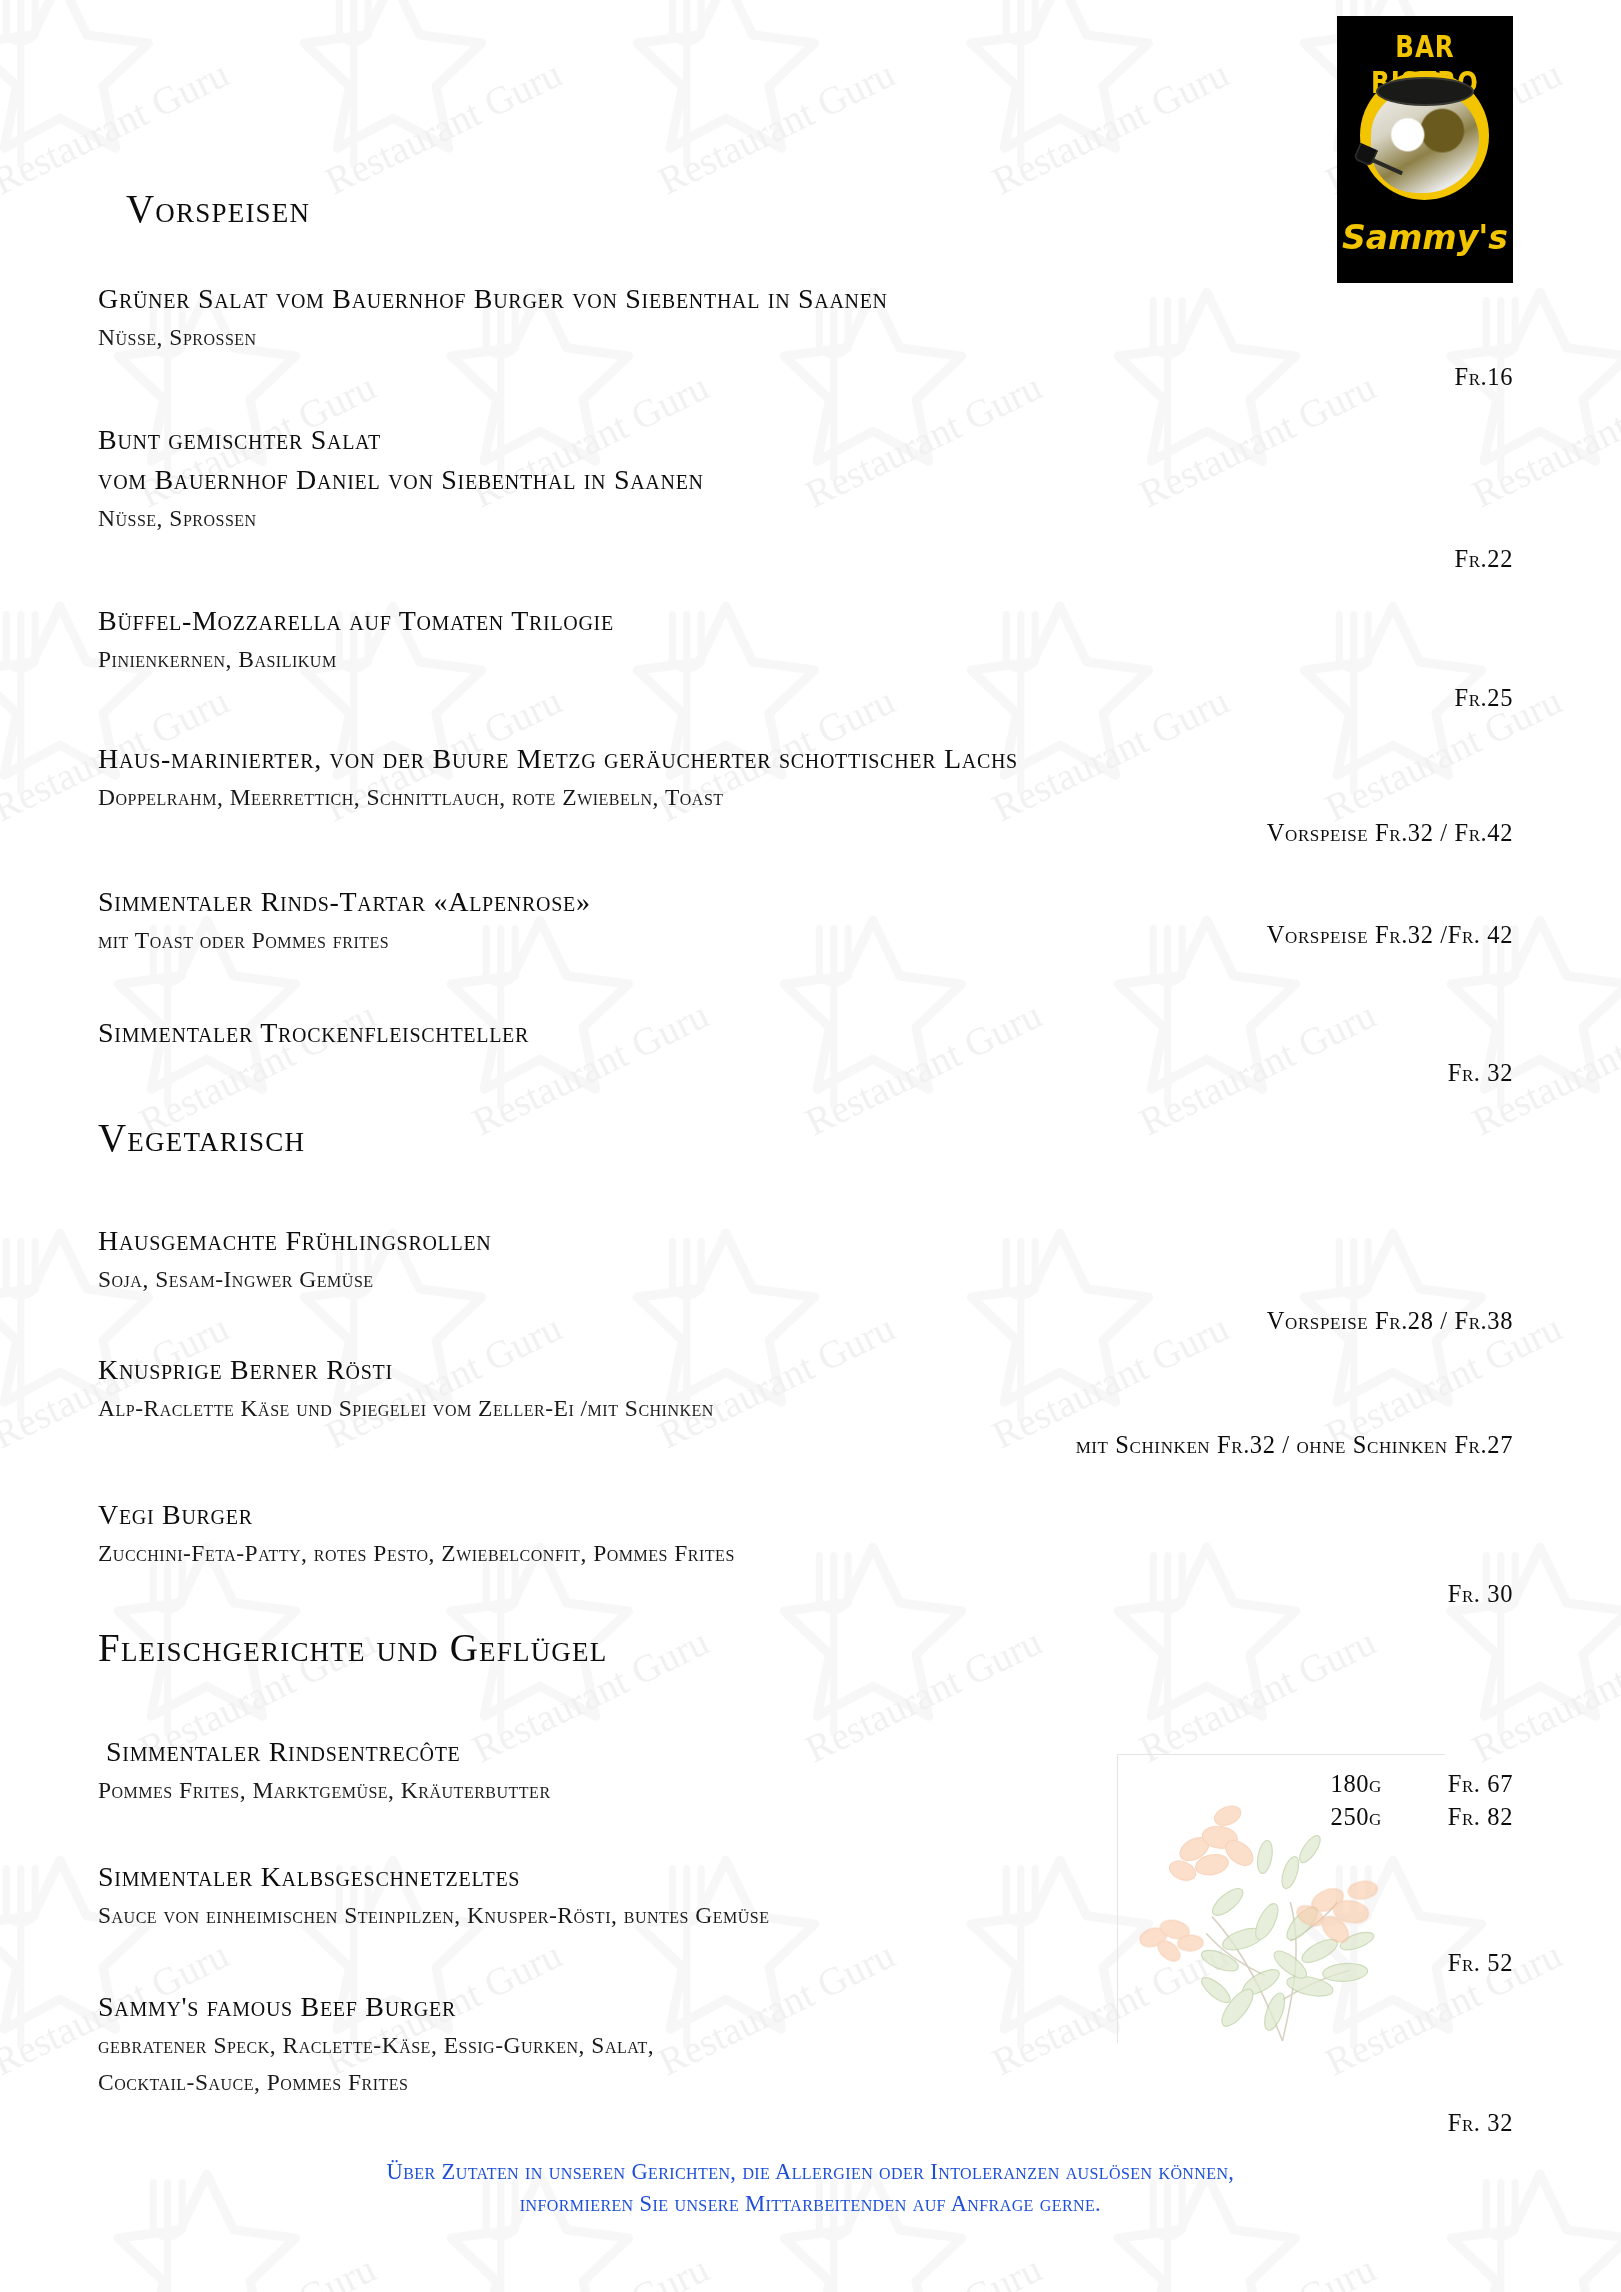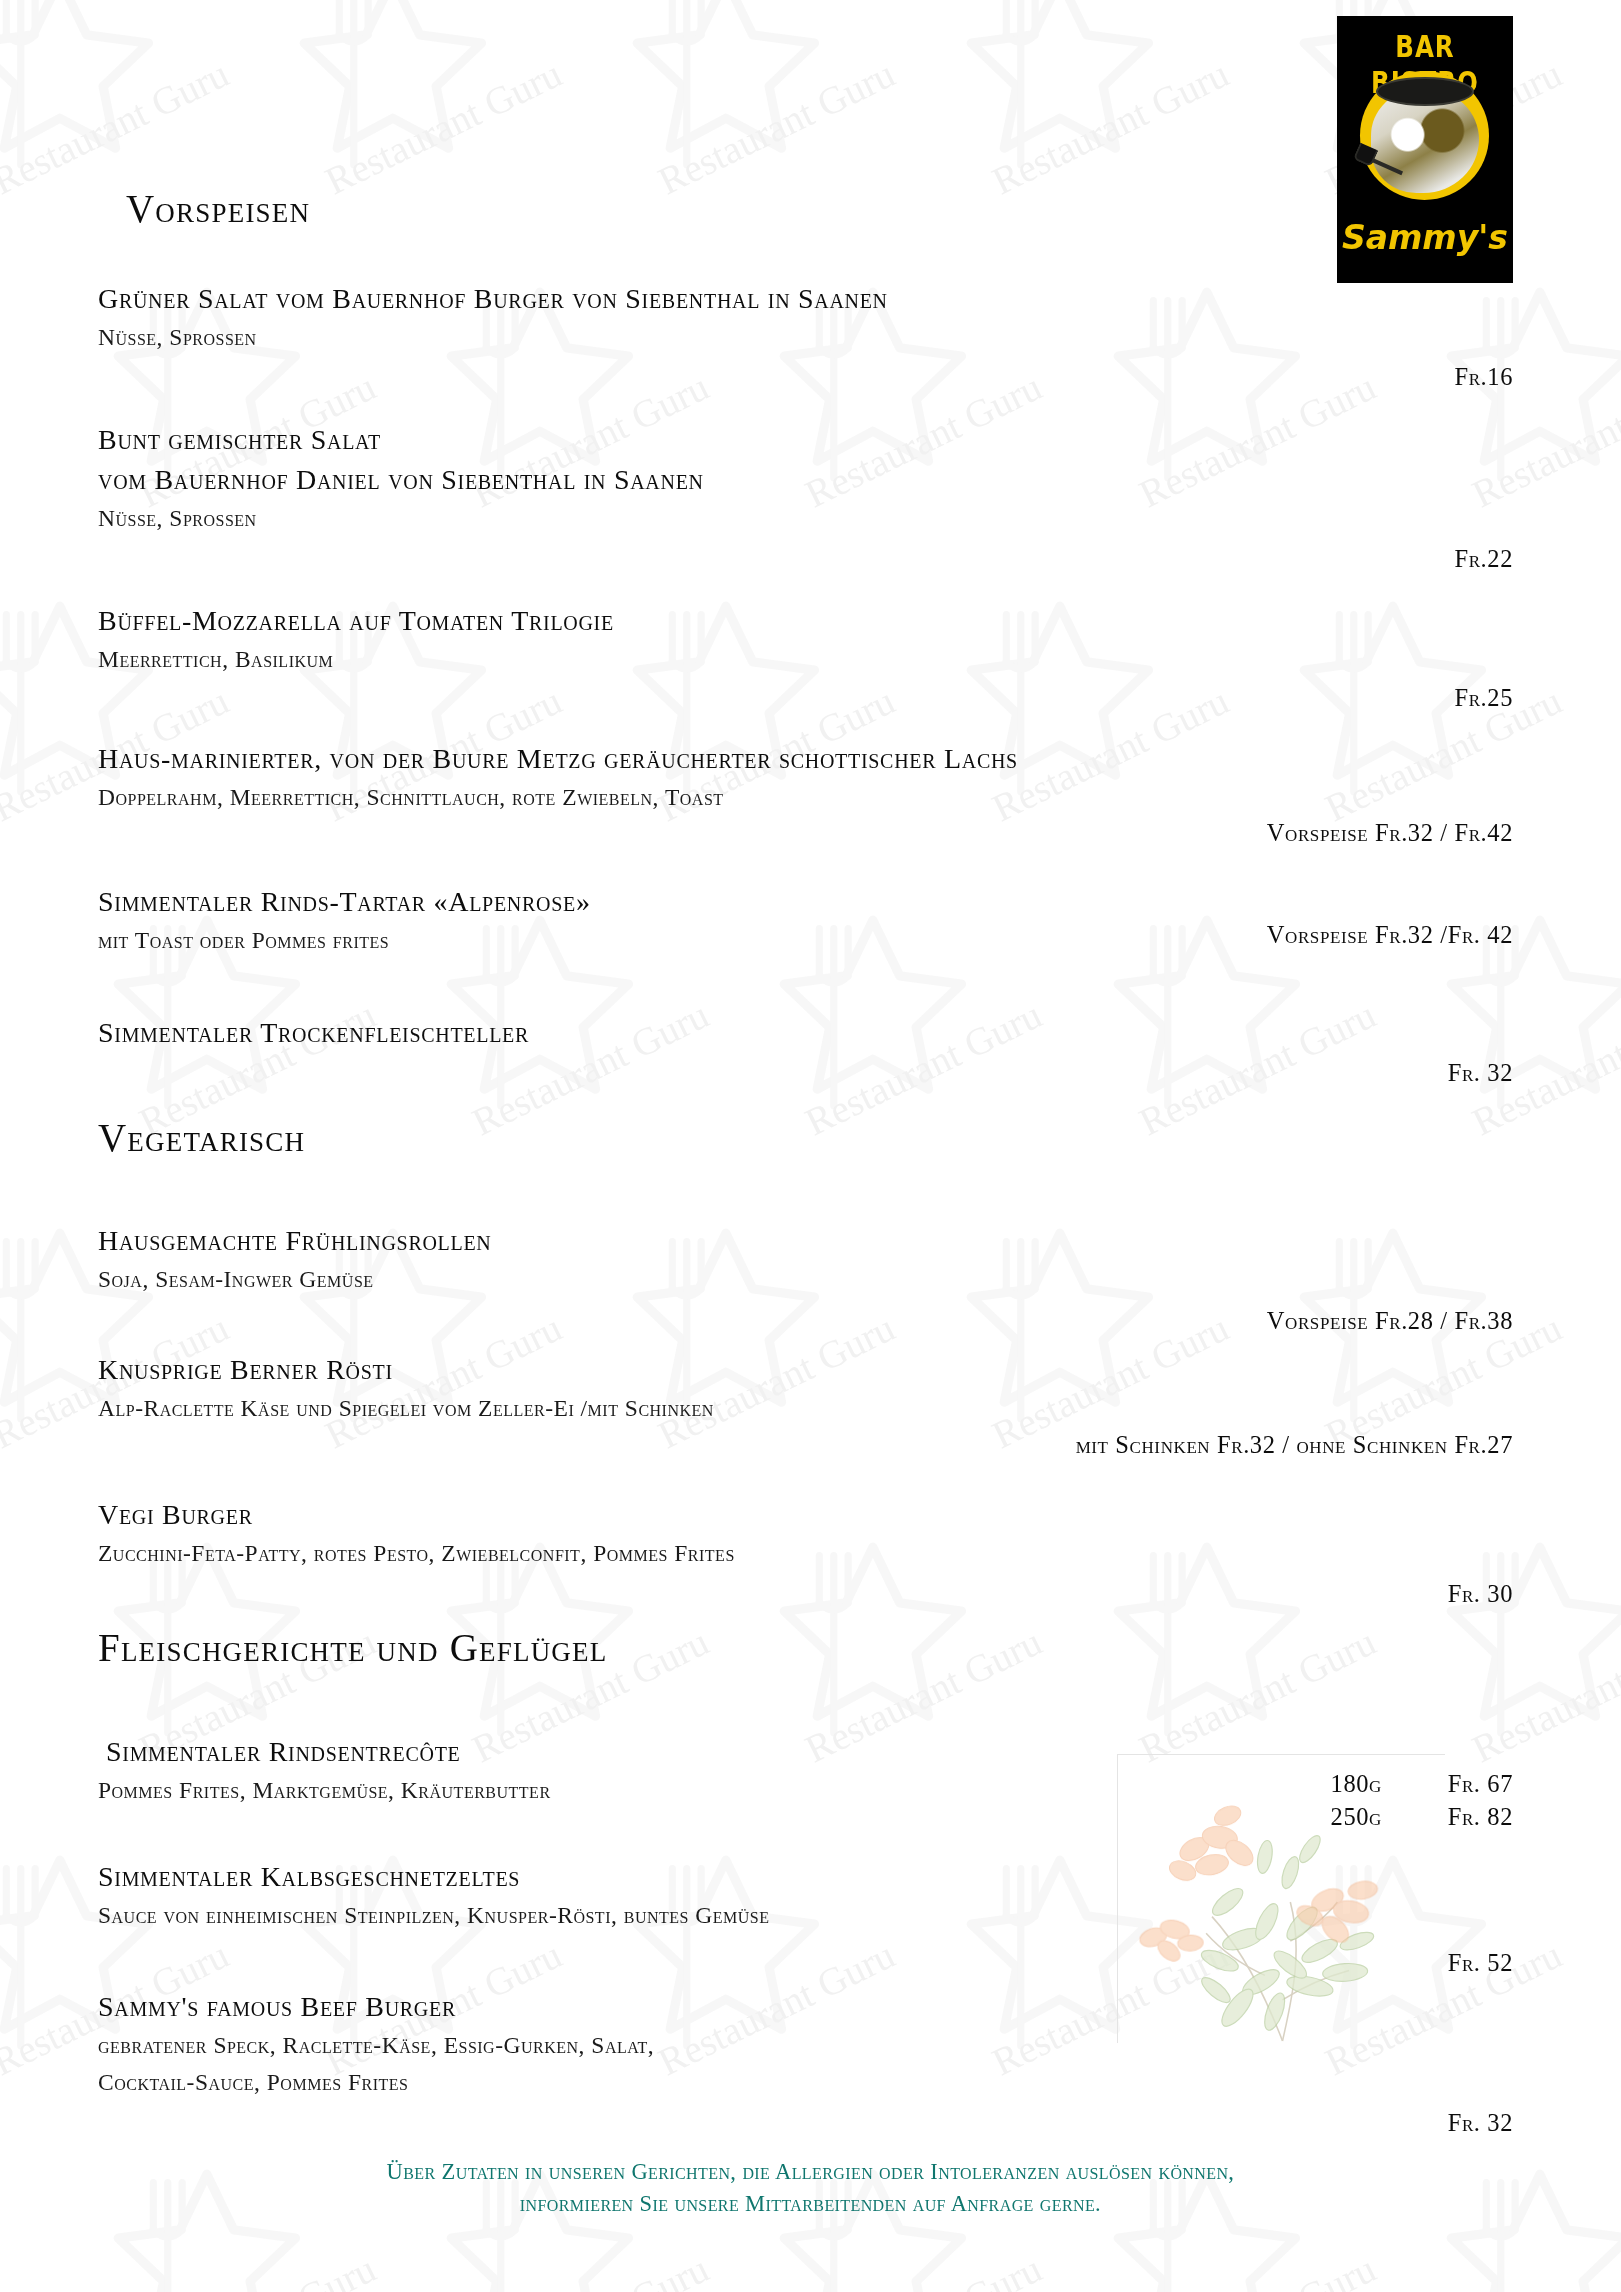--- a/index.html
+++ b/index.html
@@ -212,21 +212,21 @@
     position: absolute;
     left: 0;
     top: 2156px;
     width: 1621px;
     text-align: center;
     font-family: "Liberation Serif", serif;
     font-size: 22.5px;
     font-variant: small-caps;
     letter-spacing: 0.4px;
     line-height: 1.42;
-    color: #0f766e;
+    color: #1d4ed8;
   }
 </style>
 </head>
 <body>
 
 <div id="watermark-layer">
     <div class="wm-unit" style="left: -39px; top: -29px;">
       <svg class="wm-star" viewBox="0 0 200 200">
         <path d="M96 8 L122 62 L182 70 L138 112 L150 172 L96 143 L42 172 L54 112 L10 70 L70 62 Z" fill="none" stroke="#f1f1f1" stroke-width="9" stroke-linejoin="round"></path>
         <g stroke="#f1f1f1" stroke-width="7" fill="none" stroke-linecap="round">
@@ -820,21 +820,21 @@
     <div class="abs item-name" style="left:98px; top:282px;">Grüner Salat vom Bauernhof Burger von Siebenthal in Saanen</div>
     <div class="abs item-desc" style="left:98px; top:323px;">Nüsse, Sprossen</div>
     <div class="abs price" style="right:108px; top:363px;">Fr.16</div>
 
     <div class="abs item-name" style="left:98px; top:423px;">Bunt gemischter Salat</div>
     <div class="abs item-name" style="left:98px; top:463px;">vom Bauernhof Daniel von Siebenthal in Saanen</div>
     <div class="abs item-desc" style="left:98px; top:504px;">Nüsse, Sprossen</div>
     <div class="abs price" style="right:108px; top:545px;margin-left:36px;">Fr.22</div>
 
     <div class="abs item-name" style="left:98px; top:604px;">Büffel-Mozzarella auf Tomaten Trilogie</div>
-    <div class="abs item-desc" style="left:98px; top:645px;">Meerrettich, Basilikum</div>
+    <div class="abs item-desc" style="left:98px; top:645px;">Pinienkernen, Basilikum</div>
     <div class="abs price" style="right:108px; top:684px;">Fr.25</div>
 
     <div class="abs item-name" style="left:98px; top:742px;">Haus-marinierter, von der Buure Metzg geräucherter schottischer Lachs</div>
     <div class="abs item-desc" style="left:98px; top:783px;">Doppelrahm, Meerrettich, Schnittlauch, rote Zwiebeln, Toast</div>
     <div class="abs price" style="right:108px; top:819px;">Vorspeise Fr.32 / Fr.42</div>
 
     <div class="abs item-name" style="left:98px; top:885px;">Simmentaler Rinds-Tartar «Alpenrose»</div>
     <div class="abs item-desc" style="left:98px; top:926px;">mit Toast oder Pommes frites</div>
     <div class="abs price" style="right:108px; top:921px;">Vorspeise Fr.32 /Fr. 42</div>
 

